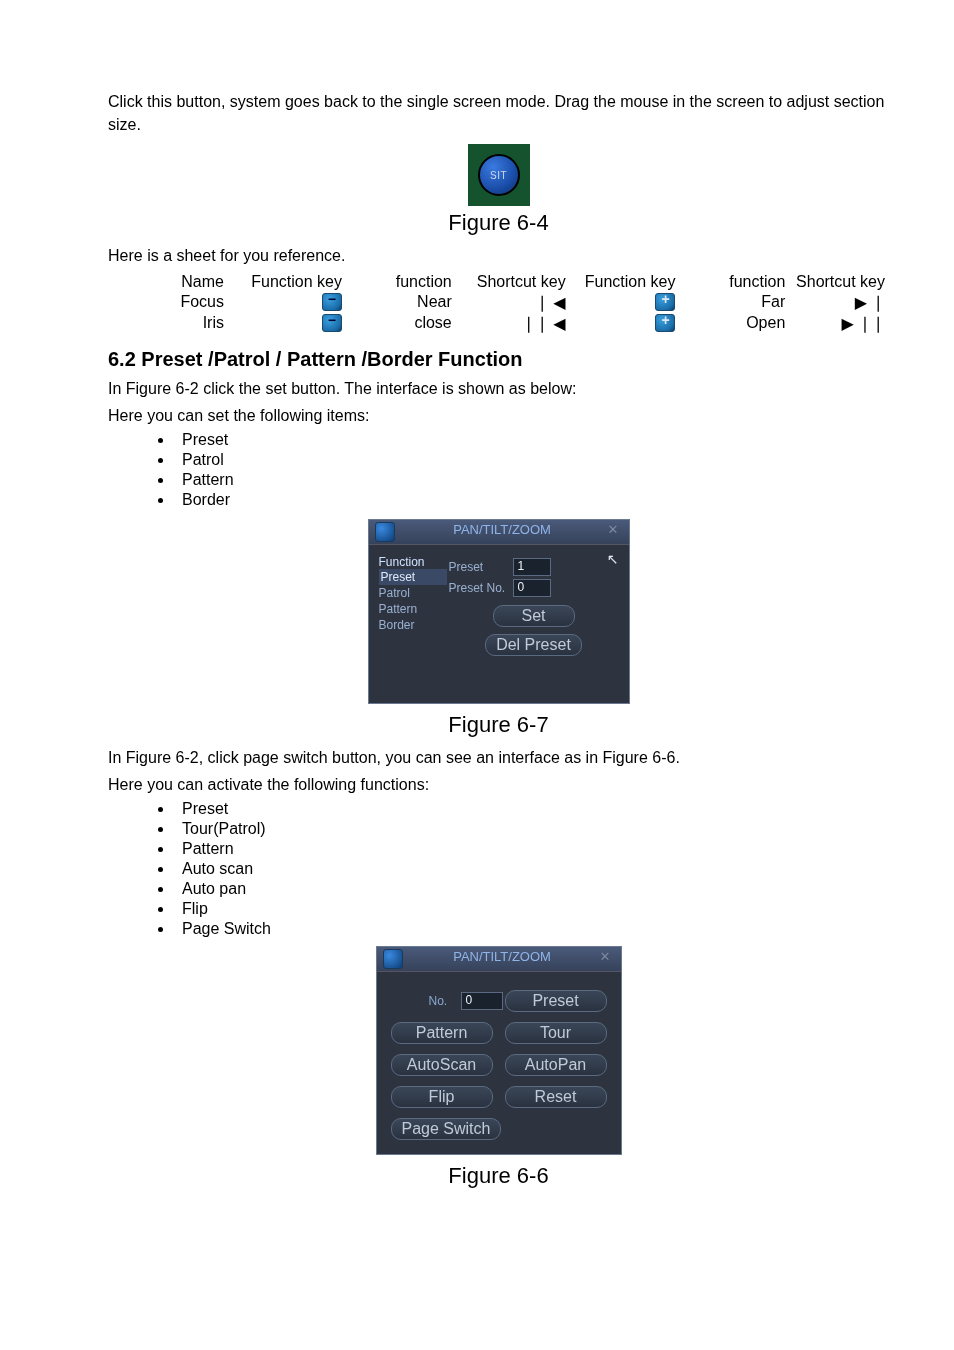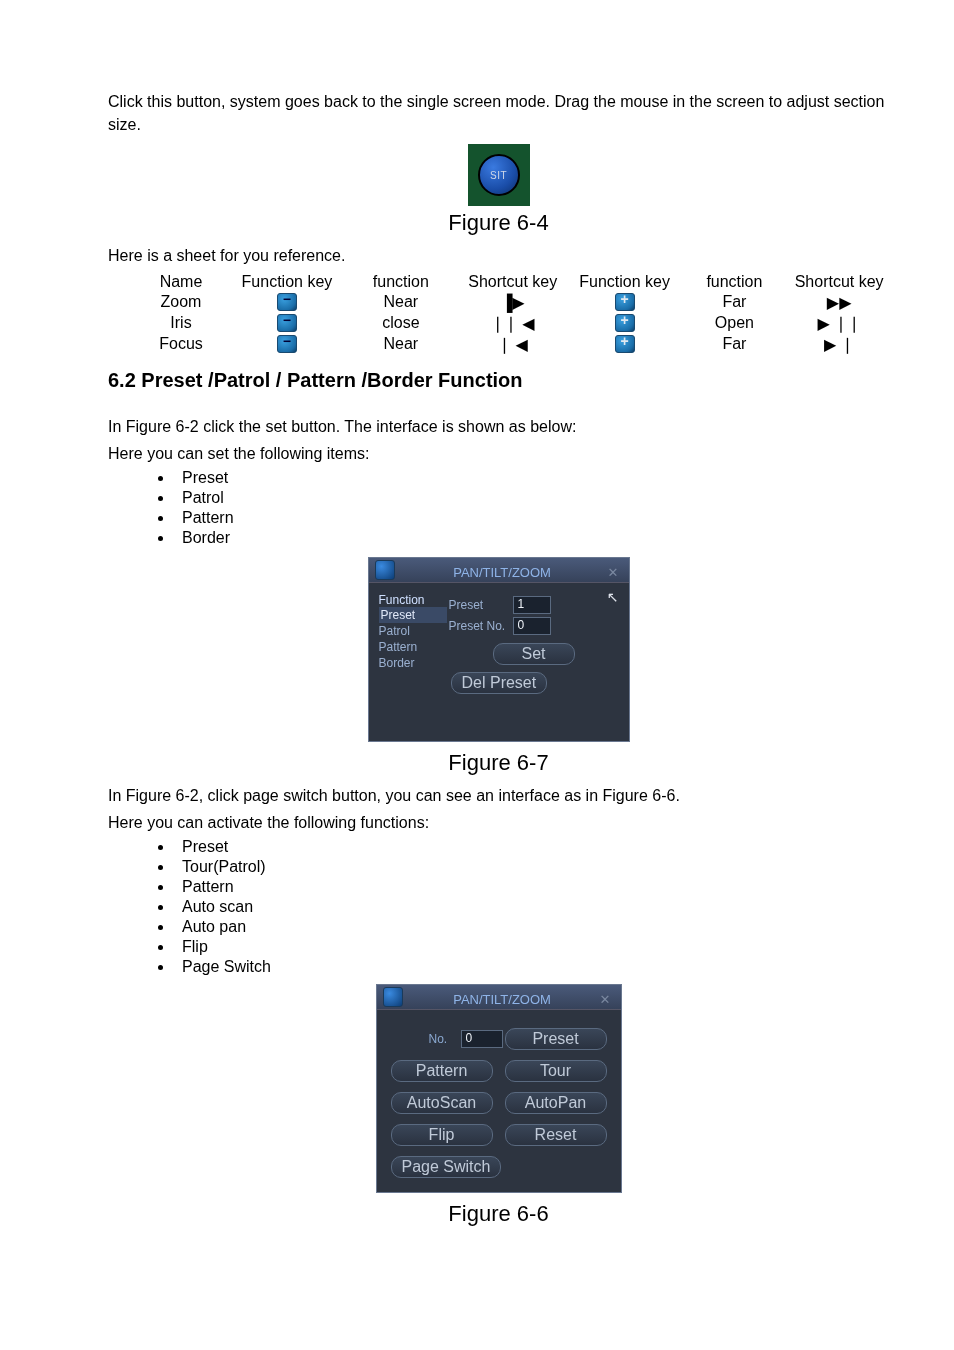--- a/index.html
+++ b/index.html
@@ -35,21 +35,21 @@
     display: flex; align-items: center; justify-content: center;
     color: #d0d8e8; font-size: 10px; letter-spacing: 0.5px;
   }
   table.ref {
     border-collapse: collapse;
     margin: 2px 0 6px 0;
     width: 100%;
     table-layout: fixed;
   }
   table.ref td, table.ref th {
-    text-align: center;
+    text-align: right;
     padding: 1px 4px;
     font-weight: normal;
     vertical-align: top;
     font-size: 16px;
   }
   .col-name { width: 84px; padding-left: 30px !important; }
   .col-fk1  { width: 108px; }
   .col-fn1  { width: 100px; }
   .col-sk1  { width: 104px; }
   .col-fk2  { width: 100px; }
@@ -69,21 +69,21 @@
     position: absolute; left: 0; right: 0; top: -3px; text-align: center; font-size: 14px;
   }
   .plus-btn::after {
     content: "+"; color: #e0e8f0; font-weight: bold;
     position: absolute; left: 0; right: 0; top: -3px; text-align: center; font-size: 14px;
   }
   h2.sec {
     font-family: Arial, sans-serif;
     font-weight: bold;
     font-size: 20px;
-    margin: 14px 0 23px 0;
+    margin: 14px 0 6px 0;
   }
   ul.disc {
     list-style: disc;
     margin: 2px 0 4px 0;
     padding-left: 66px;
   }
   ul.disc li { padding: 0 0 2px 8px; }
   ul.disc li::marker { font-size: 16px; }
   
   .ptz-dialog {
@@ -91,21 +91,21 @@
     margin: 8px auto 0 auto;
     background: #2d3440;
     border: 1px solid #6a7890;
     font-size: 12px;
     color: #c0c8d8;
   }
   .ptz-title {
     background: linear-gradient(#4a5a7a, #36425a);
     color: #8fb4e8;
     padding: 2px 6px;
-    display: flex; align-items: flex-end;
+    display: flex; align-items: flex-start;
     border-bottom: 1px solid #556;
     font-size: 13px;
     height: 20px;
   }
   .ptz-title .corner-icon {
     width: 18px; height: 18px;
     background: radial-gradient(circle at 30% 30%, #3a8ae0, #0c3d76);
     border-radius: 3px;
     margin-right: 6px;
     border: 1px solid #1a3a5a;
@@ -175,46 +175,37 @@
         <tr>
       <th class="col-name">Name</th>
       <th class="col-fk1">Function key</th>
       <th class="col-fn1">function</th>
       <th class="col-sk1">Shortcut key</th>
       <th class="col-fk2">Function key</th>
       <th class="col-fn2">function</th>
       <th class="col-sk2">Shortcut key</th>
     </tr>
     <tr>
-      <td class="col-name">Zoom</td>
+      <td class="col-name">Focus</td>
       <td><span class="minus-btn"></span></td>
       <td>Near</td>
-      <td>▐▶</td>
+      <td>❘ ◀</td>
       <td><span class="plus-btn"></span></td>
       <td>Far</td>
-      <td>▶▶</td>
+      <td>▶ ❘</td>
     </tr>
     <tr>
       <td class="col-name">Iris</td>
       <td><span class="minus-btn"></span></td>
       <td>close</td>
       <td>❘❘ ◀</td>
       <td><span class="plus-btn"></span></td>
       <td>Open</td>
       <td>▶ ❘❘</td>
     </tr>
-    <tr>
-      <td class="col-name">Focus</td>
-      <td><span class="minus-btn"></span></td>
-      <td>Near</td>
-      <td>❘ ◀</td>
-      <td><span class="plus-btn"></span></td>
-      <td>Far</td>
-      <td>▶ ❘</td>
-    </tr>
   </tbody>
     </table>
 
   <h2 class="sec">6.2  Preset  /Patrol / Pattern /Border  Function</h2>
   <p class="para">In Figure 6-2 click the set button. The interface is shown as below:</p>
   <p class="para">Here you can set the following items:</p>
 
   <ul class="disc">
     <li>Preset</li>
     <li>Patrol</li>
@@ -245,21 +236,21 @@
             <span class="lbl">Preset</span>
             <span class="ptz-input">1</span>
           </div>
           <div class="ptz-row">
             <span class="lbl">Preset No.</span>
             <span class="ptz-input">0</span>
           </div>
           <div class="ptz-row" style="justify-content:center; margin-top:6px;">
             <span class="ptz-btn">Set</span>
           </div>
-          <div class="ptz-row" style="">
+          <div class="ptz-row" style="justify-content:center;">
             <span class="ptz-btn">Del Preset</span>
           </div>
         </div>
       </div>
     </div>
   </div>
   <div class="center-block">
       <div class="fig-caption">Figure 6-7</div>
     </div>
 

